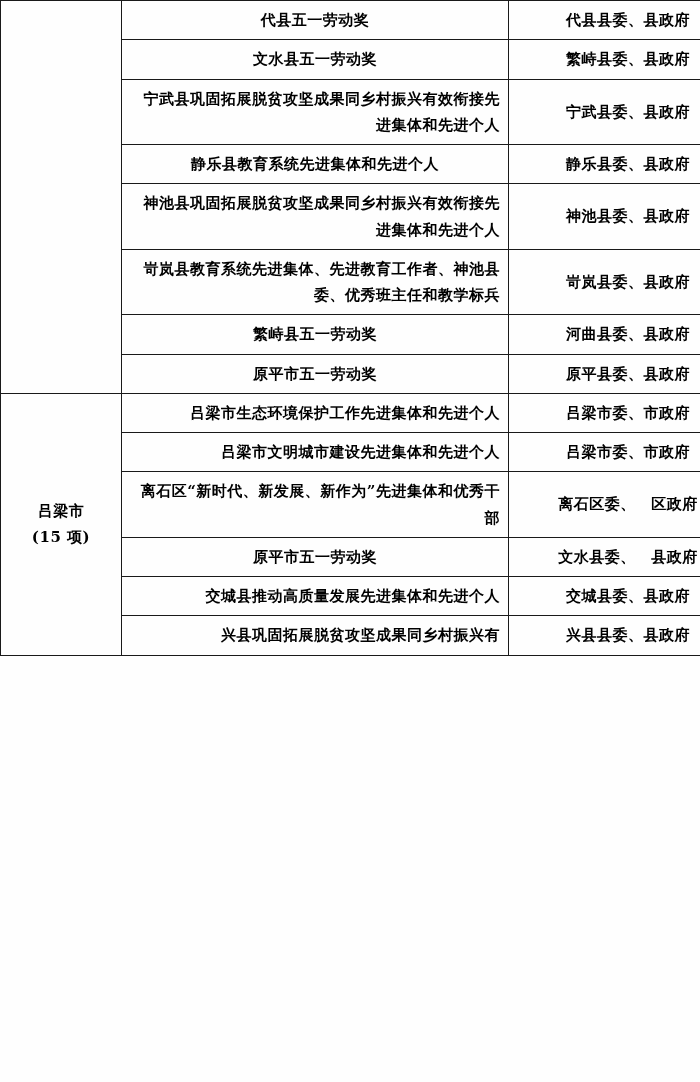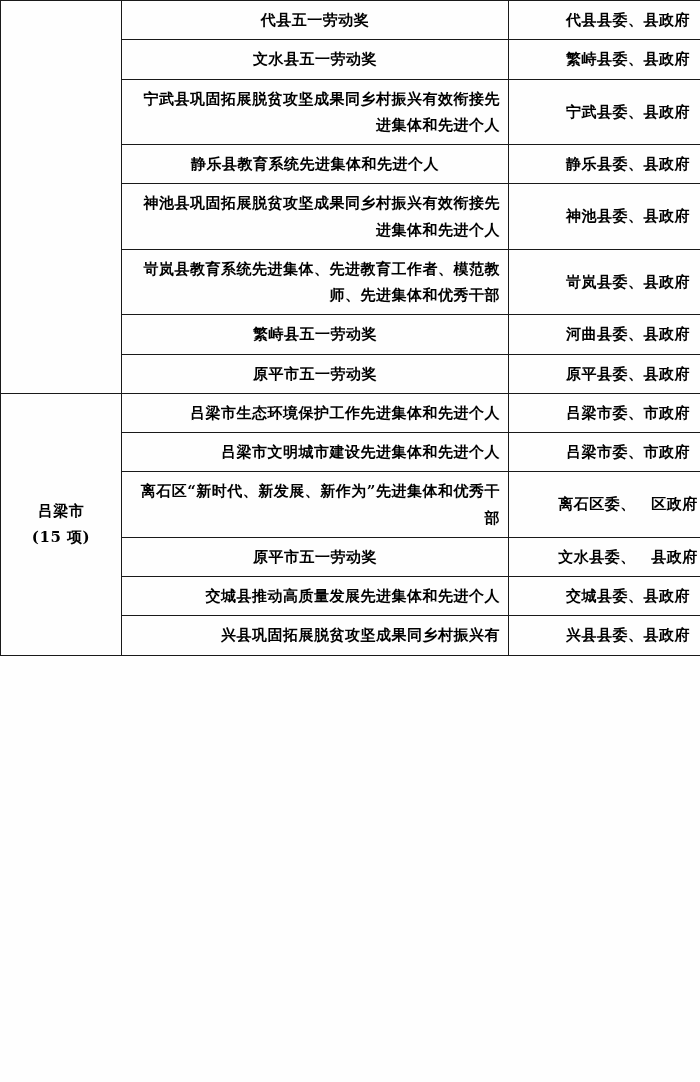--- a/index.html
+++ b/index.html
@@ -95,21 +95,21 @@
       </tr>
       <tr>
         <td class="col-item center">静乐县教育系统先进集体和先进个人</td>
         <td class="col-unit">静乐县委、县政府</td>
       </tr>
       <tr>
         <td class="col-item">神池县巩固拓展脱贫攻坚成果同乡村振兴有效衔接先进集体和先进个人</td>
         <td class="col-unit">神池县委、县政府</td>
       </tr>
       <tr>
-        <td class="col-item">岢岚县教育系统先进集体、先进教育工作者、模范教师、先进集体和优秀干部</td>
+        <td class="col-item">岢岚县教育系统先进集体、先进教育工作者、神池县委、优秀班主任和教学标兵</td>
         <td class="col-unit">岢岚县委、县政府</td>
       </tr>
       <tr>
         <td class="col-item center">繁峙县五一劳动奖</td>
         <td class="col-unit">河曲县委、县政府</td>
       </tr>
       <tr>
         <td class="col-item center">原平市五一劳动奖</td>
         <td class="col-unit">原平县委、县政府</td>
       </tr>

